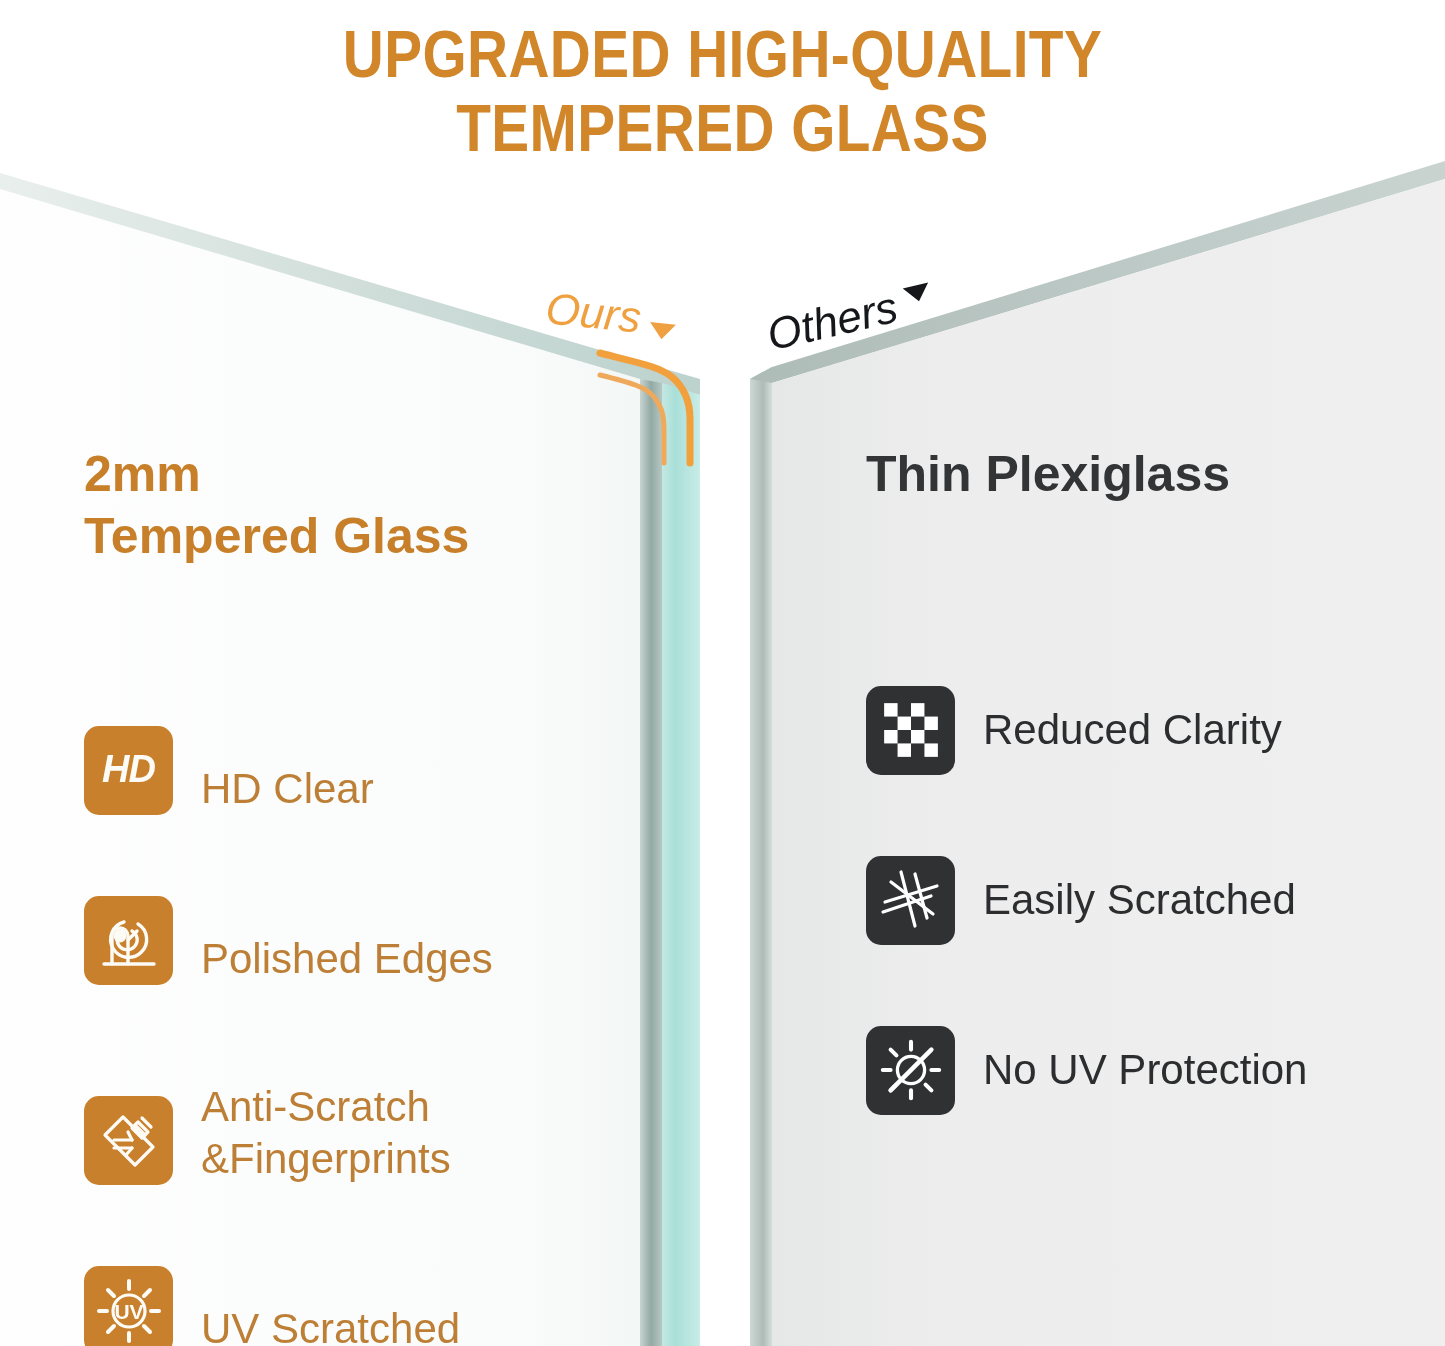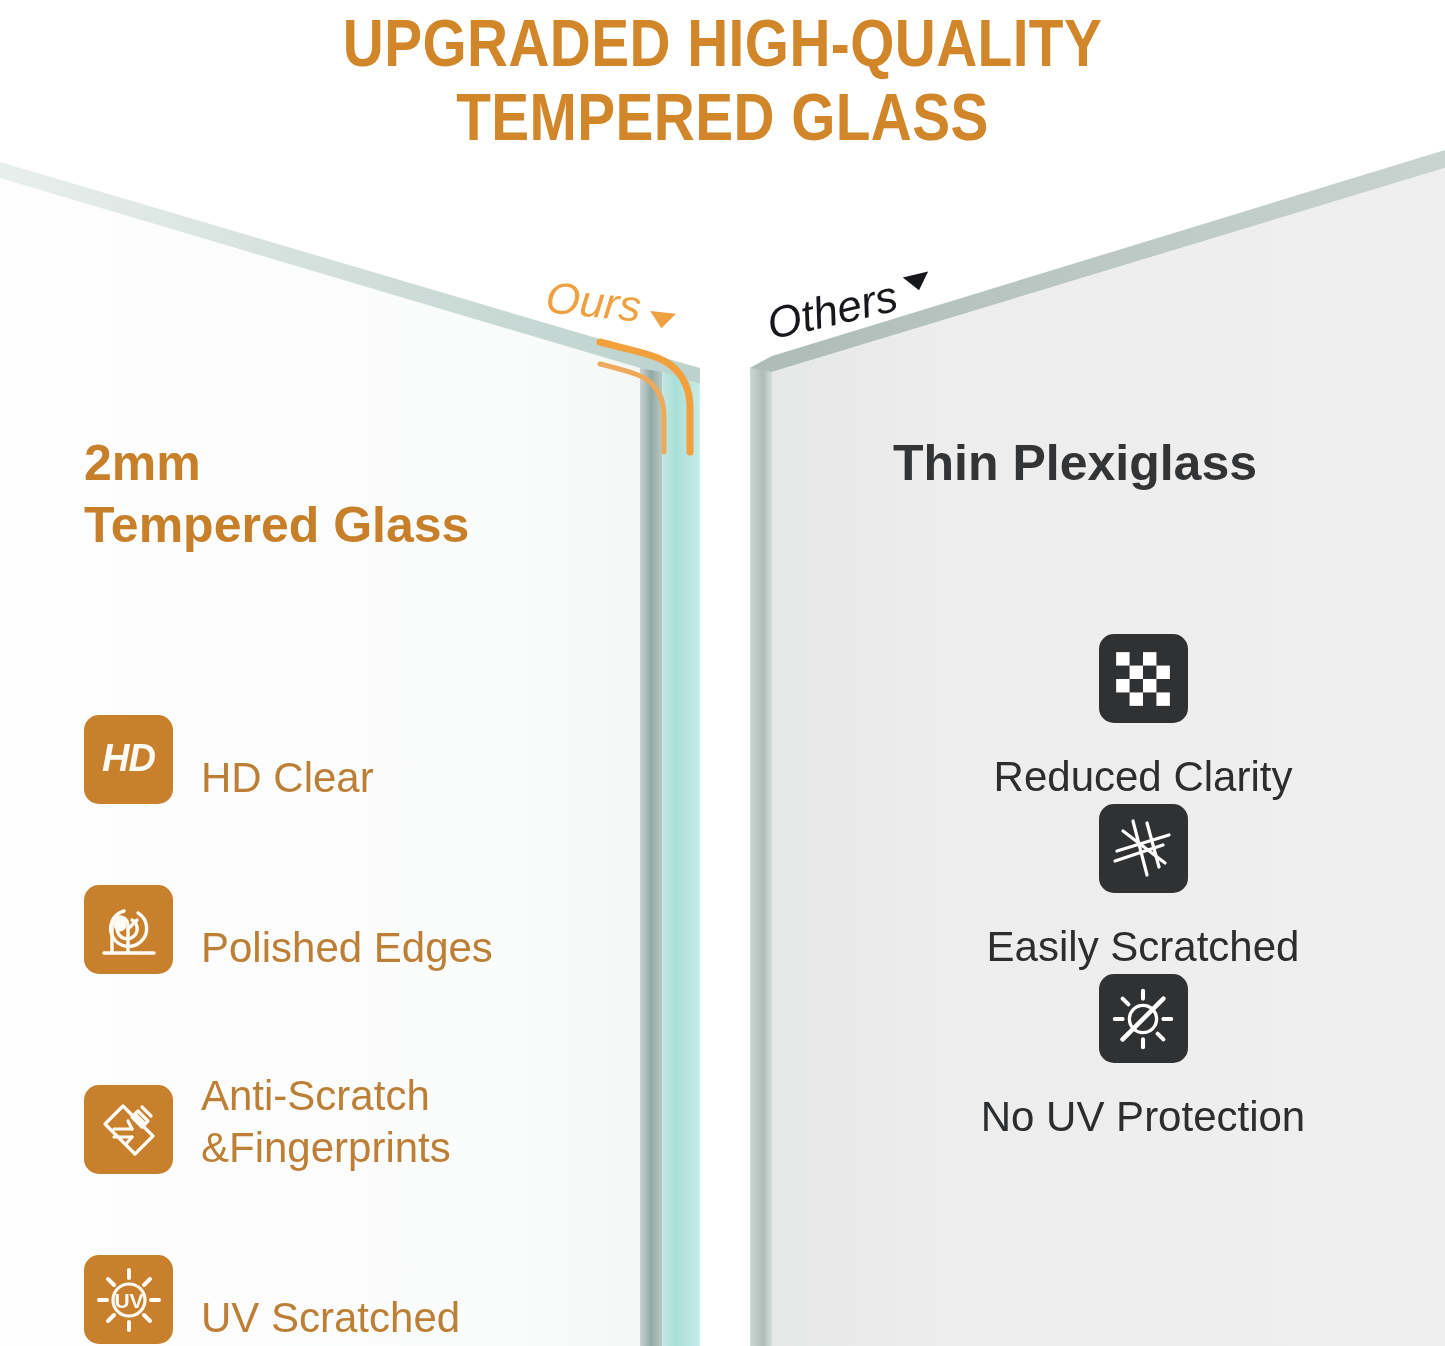--- a/index.html
+++ b/index.html
@@ -3,21 +3,21 @@
 <meta charset="utf-8">
 <style>
   html,body{margin:0;padding:0;}
   body{
     width:1445px;height:1346px;
     background:#ffffff;
     font-family:"Liberation Sans", sans-serif;
     overflow:hidden;
     position:relative;
   }
-  #stage{position:absolute;inset:0;}
+  #stage{position:absolute;inset:0;margin-top:11px;}
 
   
   .title{
     position:absolute;left:0;top:0;width:1445px;
     text-align:center;
     color:#d2862a;
     font-weight:bold;
     font-size:66px;
     line-height:74px;
     letter-spacing:0.5px;
@@ -58,40 +58,40 @@
     border-right:13px solid transparent;
     border-top:16px solid currentColor;
     display:block;
   }
   .callout-ours .tri{margin-top:22px;}
   .callout-others .tri{margin-top:-16px;}
 
   
   .col{position:absolute;z-index:35;}
   .col-left{left:84px;top:432px;width:520px;}
-  .col-right{left:893px;top:432px;width:500px;}
+  .col-right{left:866px;top:432px;width:500px;}
 
   .heading{
     font-weight:bold;
     font-size:50px;
     line-height:62px;
     white-space:pre-line;
     margin:0;
   }
   .heading-ours{color:#c77f2a;}
   .heading-others{color:#333436;}
 
   .features{margin:0;padding:0;list-style:none;}
   .feature{
     display:flex;align-items:center;
     gap:28px;
     margin-bottom:0;
   }
   .col-left .feature{height:170px;align-items:flex-end;}
-  .col-right .feature{height:170px;flex-direction:column;}
+  .col-right .feature{height:170px;}
 
   .tile{
     flex:0 0 auto;
     width:89px;height:89px;
     border-radius:15px;
     display:flex;align-items:center;justify-content:center;
     position:relative;
   }
   .tile-ours{background:#c8802c;}
   .tile-others{background:#2f3133;}

